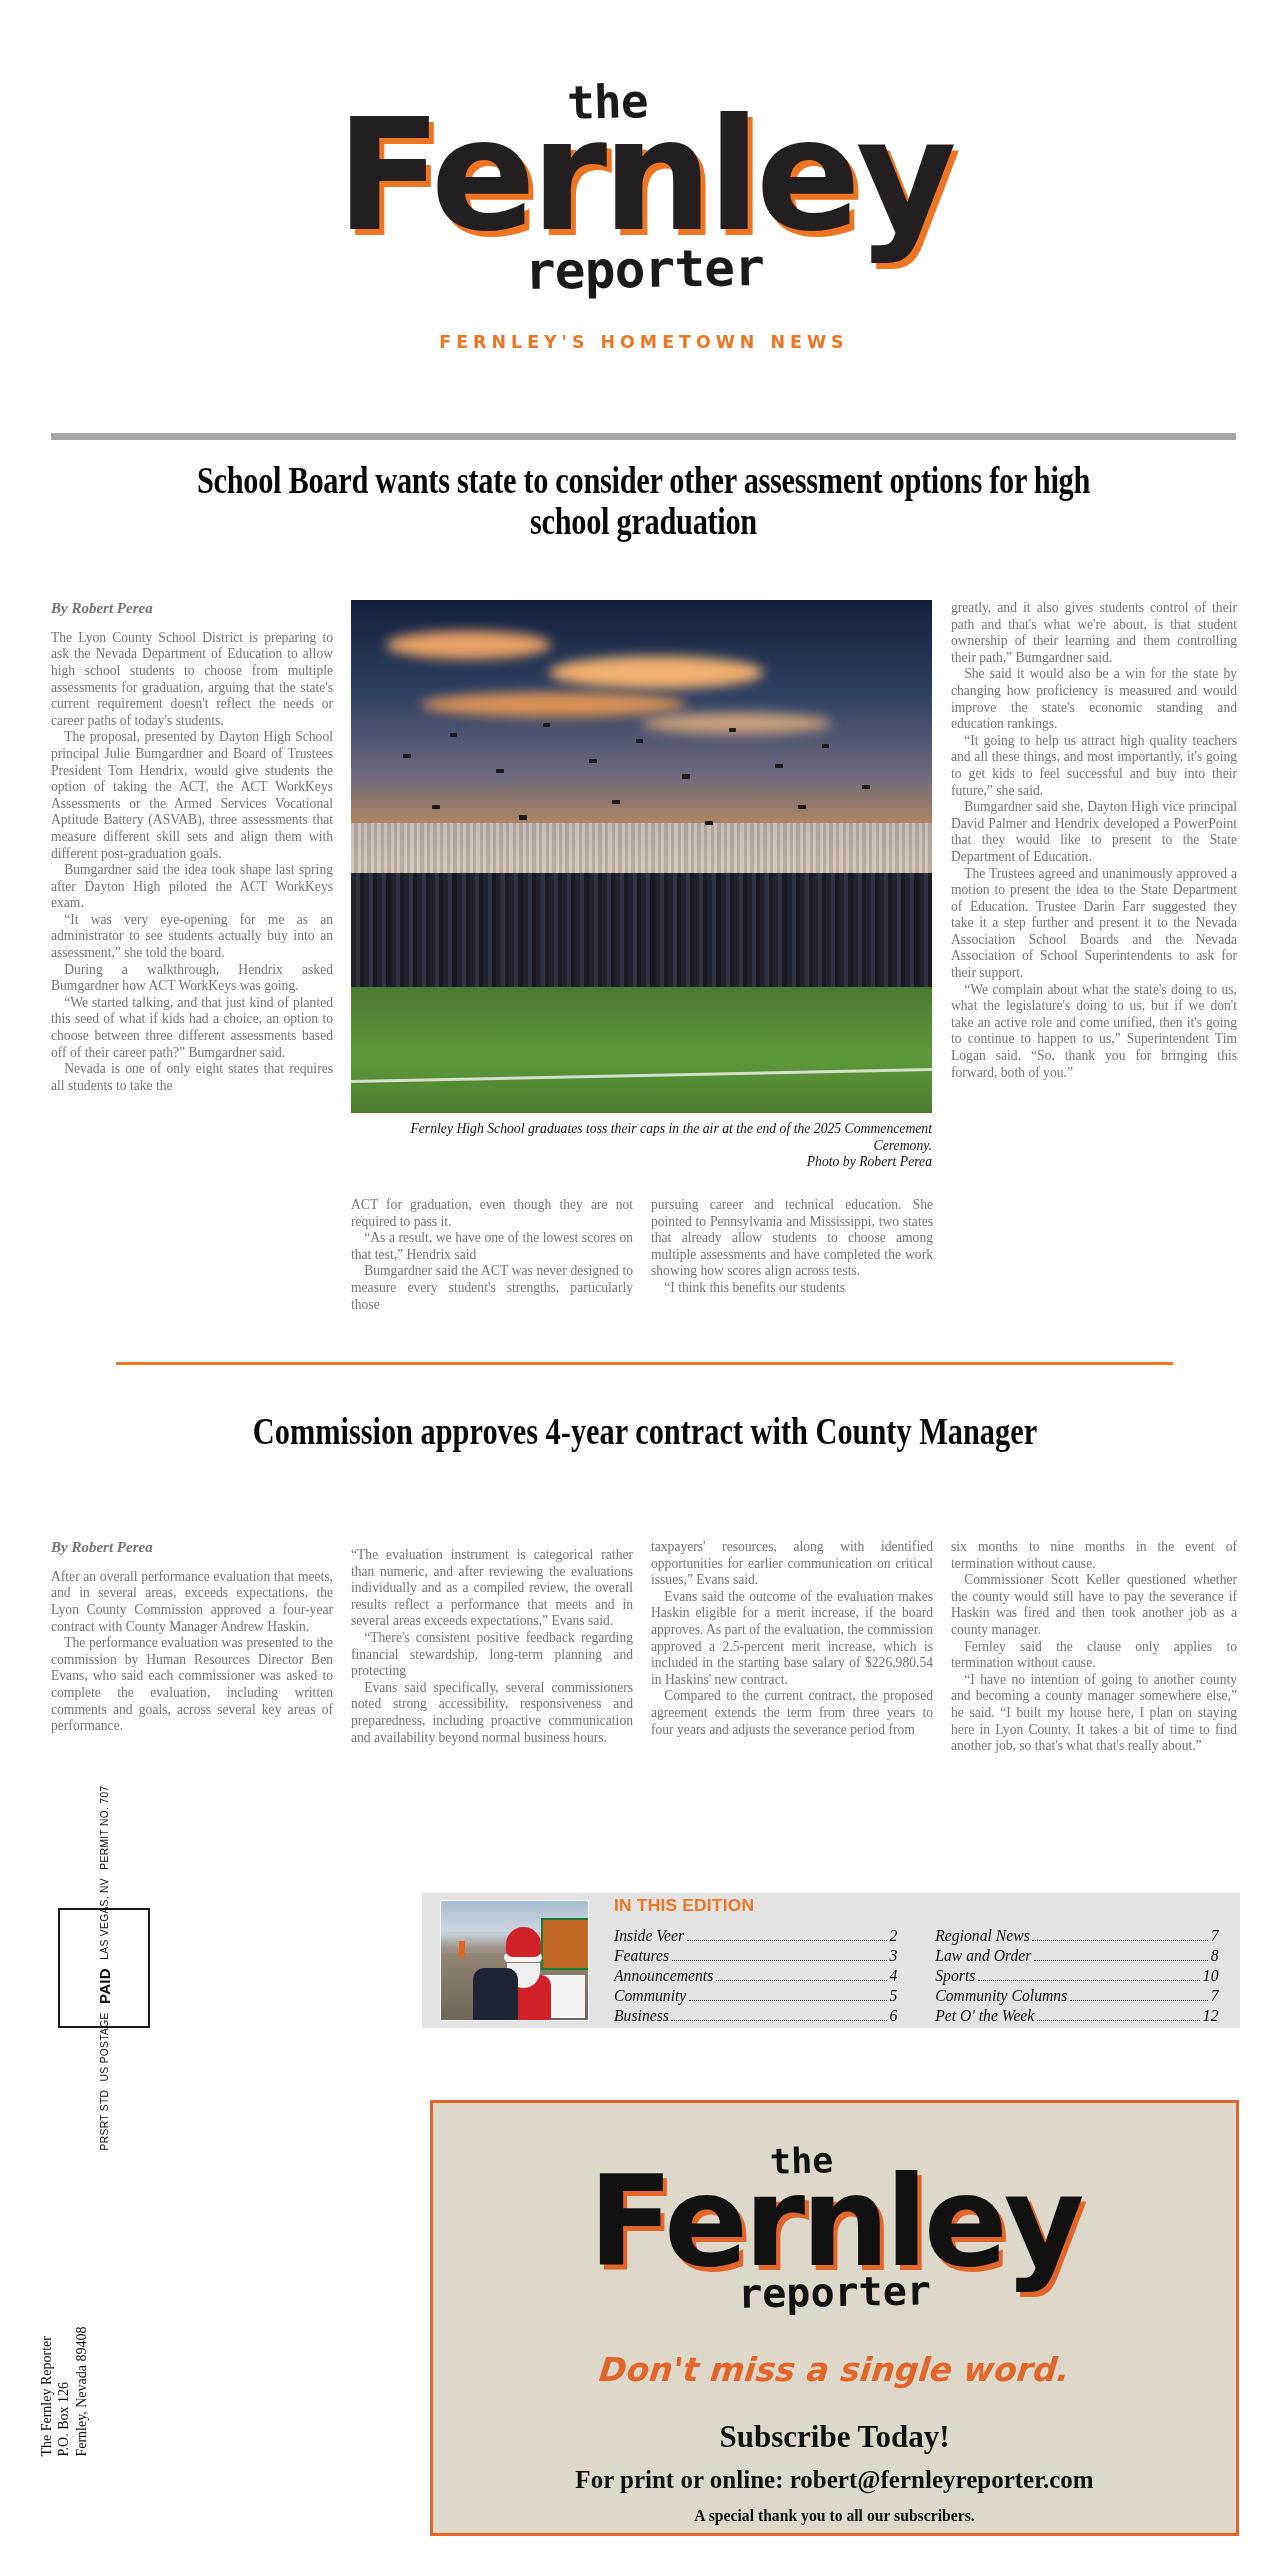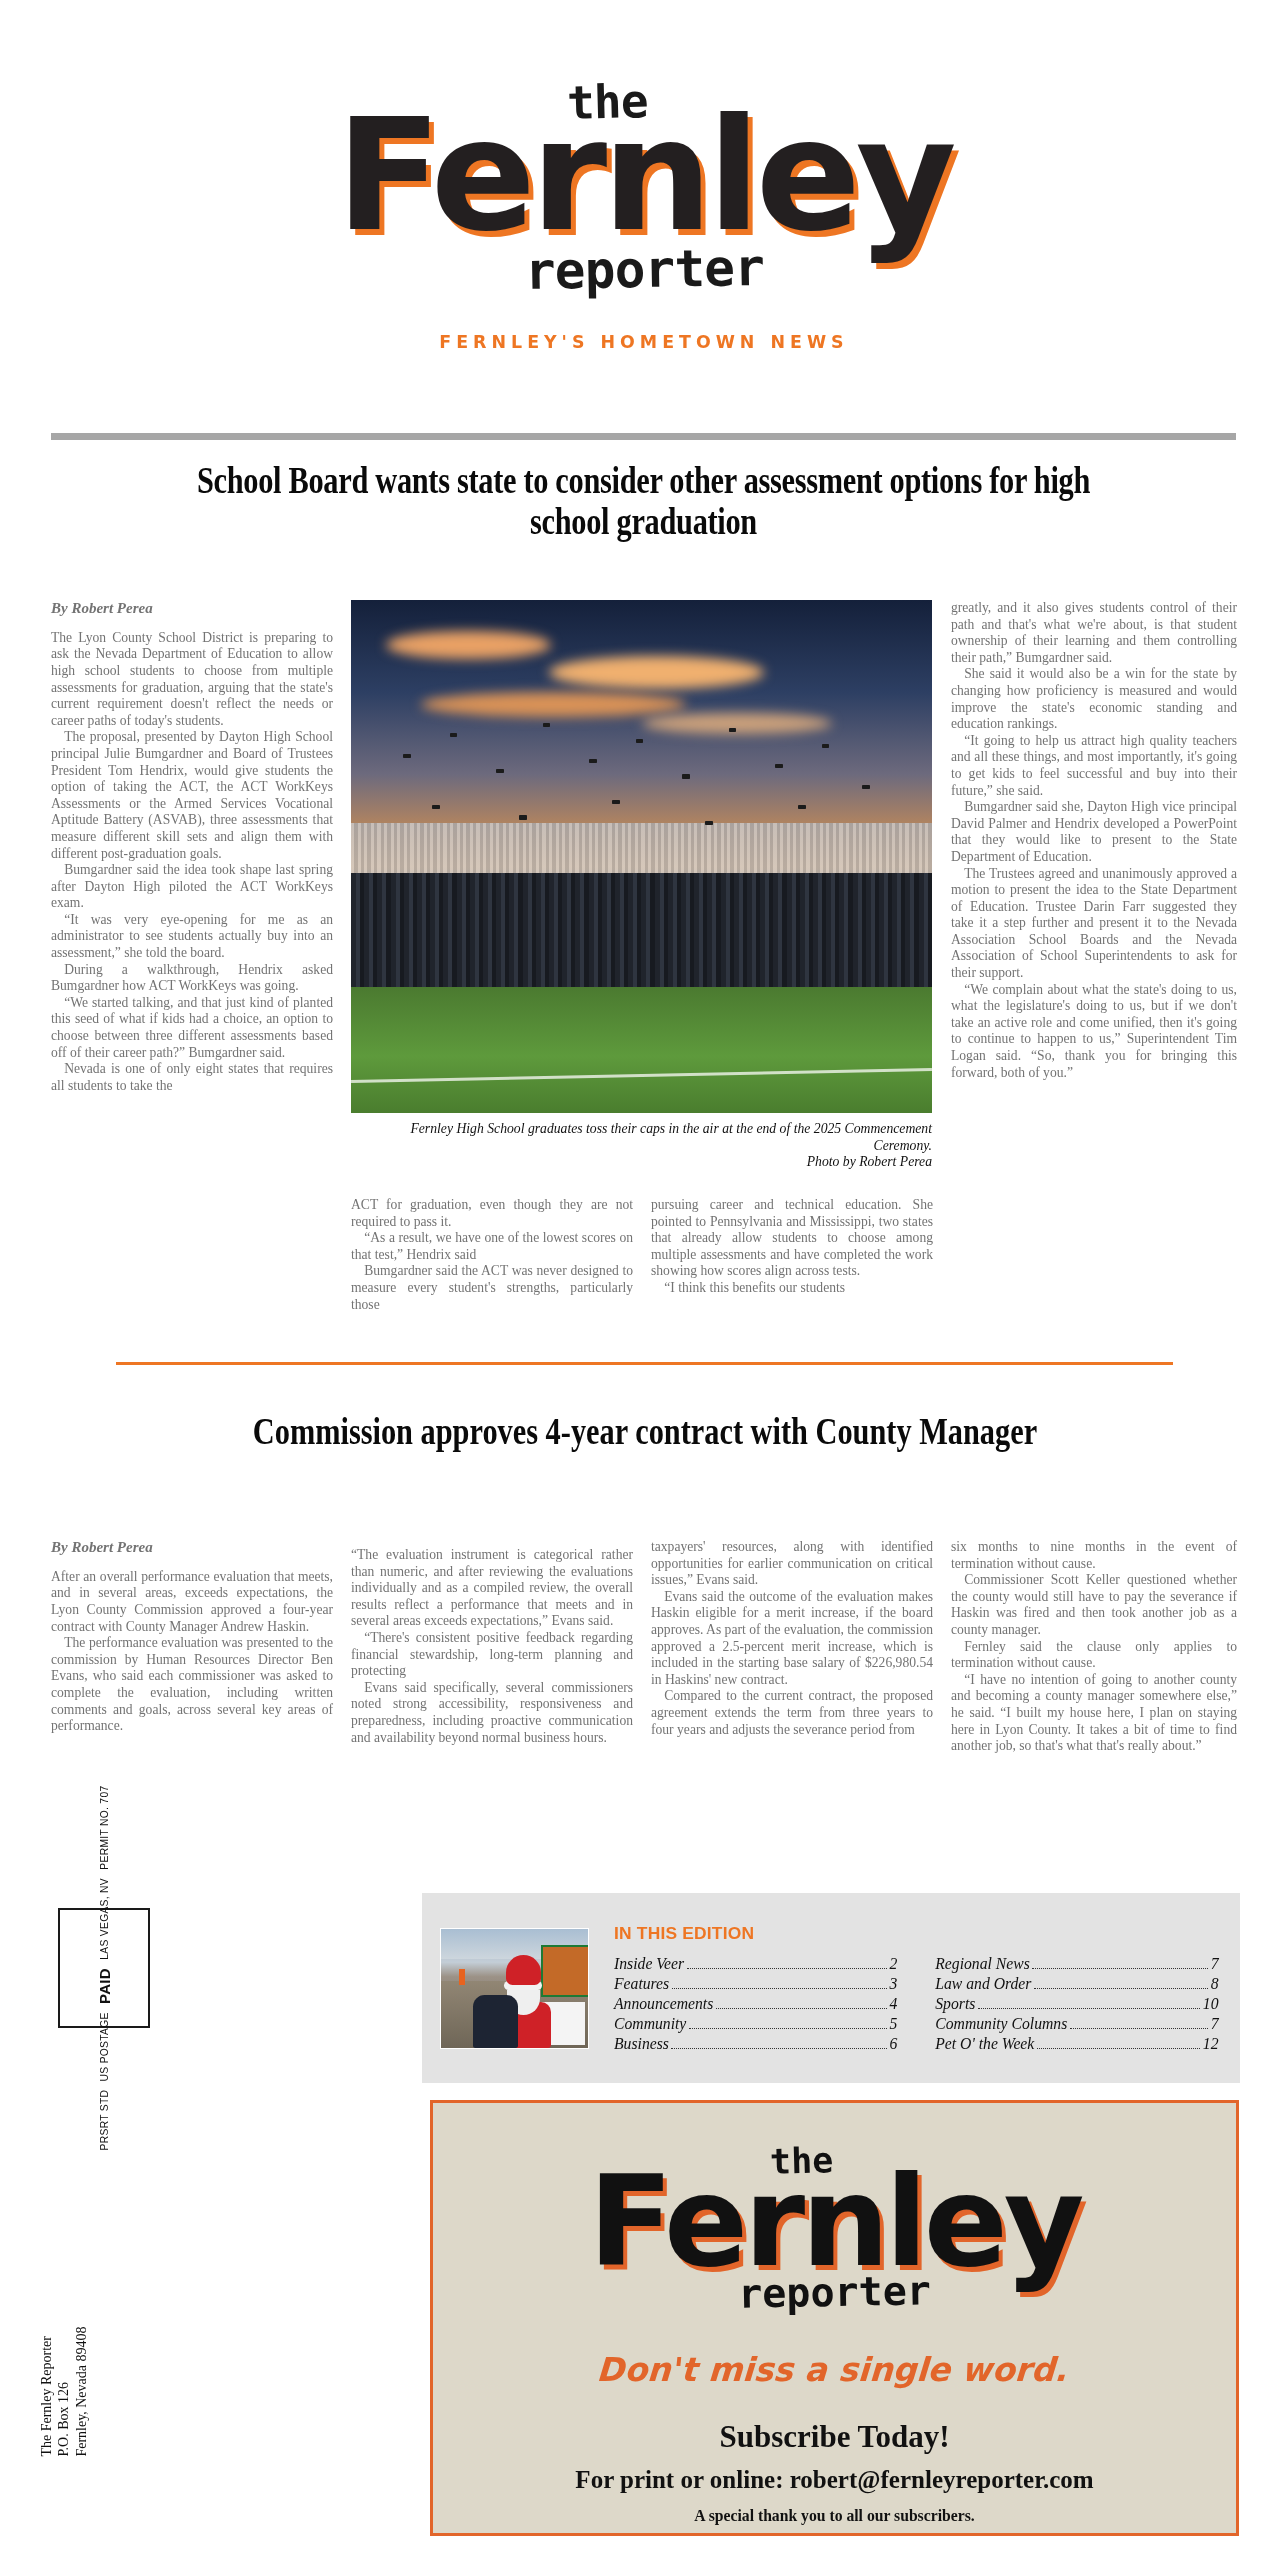--- a/index.html
+++ b/index.html
@@ -198,21 +198,21 @@
     font-family:"Liberation Serif", serif;
     font-size:14px;
     line-height:17.4px;
     color:#111;
     white-space:nowrap;
   }
 
   
   .edition{
     position:absolute; left:422px; top:1893px;
-    width:818px; height:190px;
+    width:818px; height:135px;
     background:#e3e3e3;
     display:flex;
     align-items:center;
   }
   .edition-photo{
     width:147px; height:119px; margin-left:18px;
     border:1.7px solid #fff;
     position:relative; overflow:hidden;
     background:linear-gradient(#9fb6cc 0%,#c3cdd6 28%,#9c9287 40%,#7e7466 70%,#8a8273 100%);
     flex:none;

